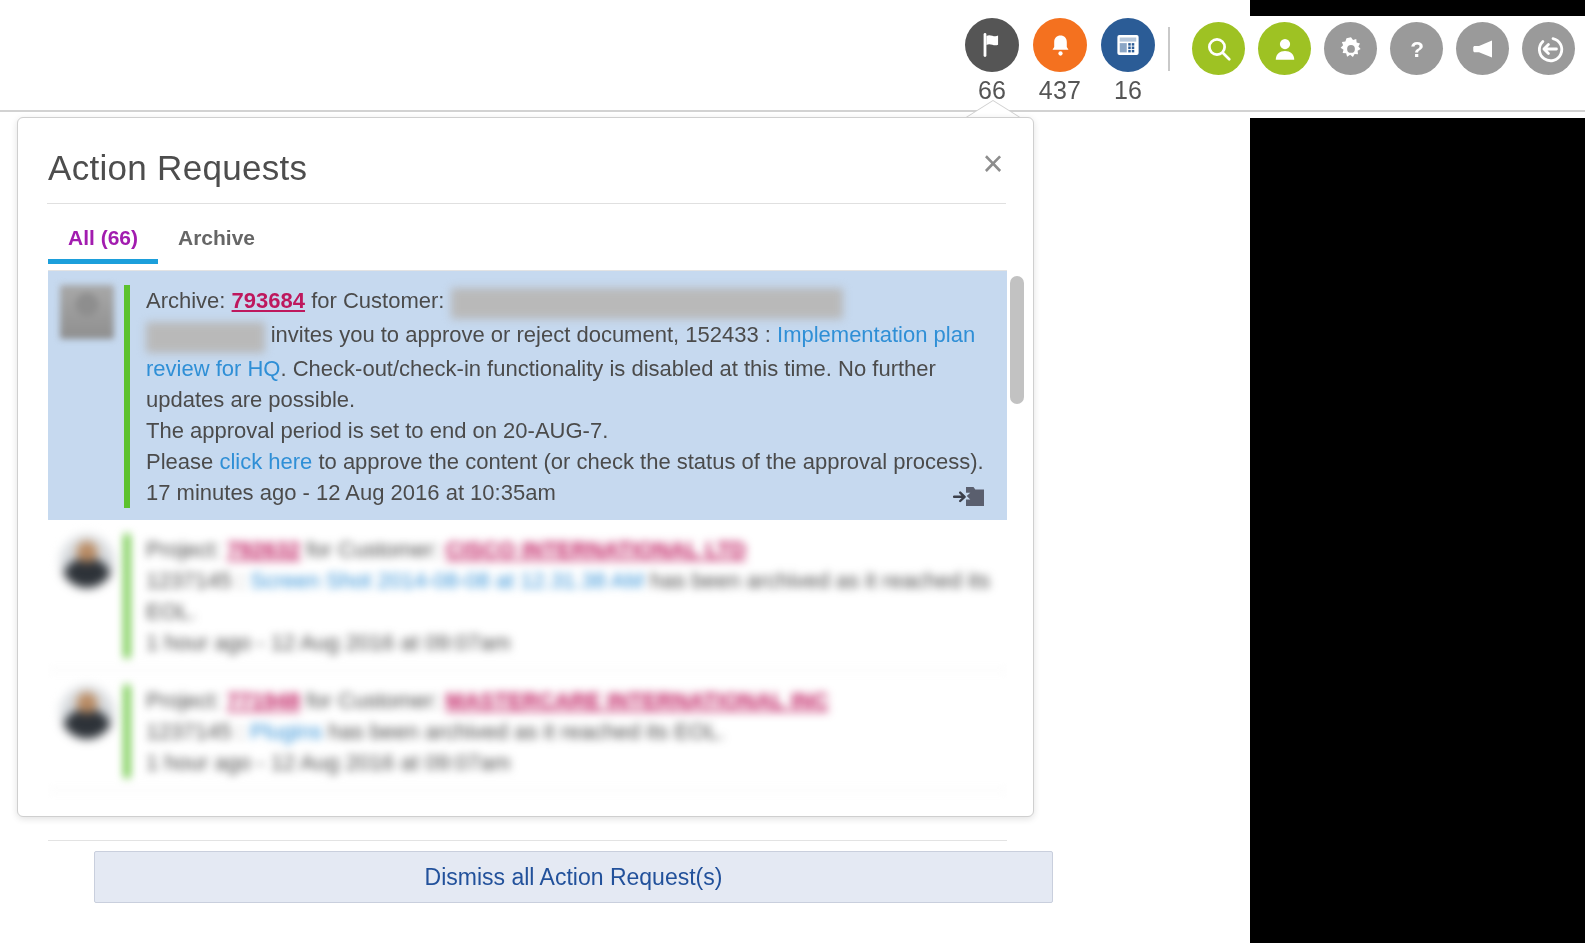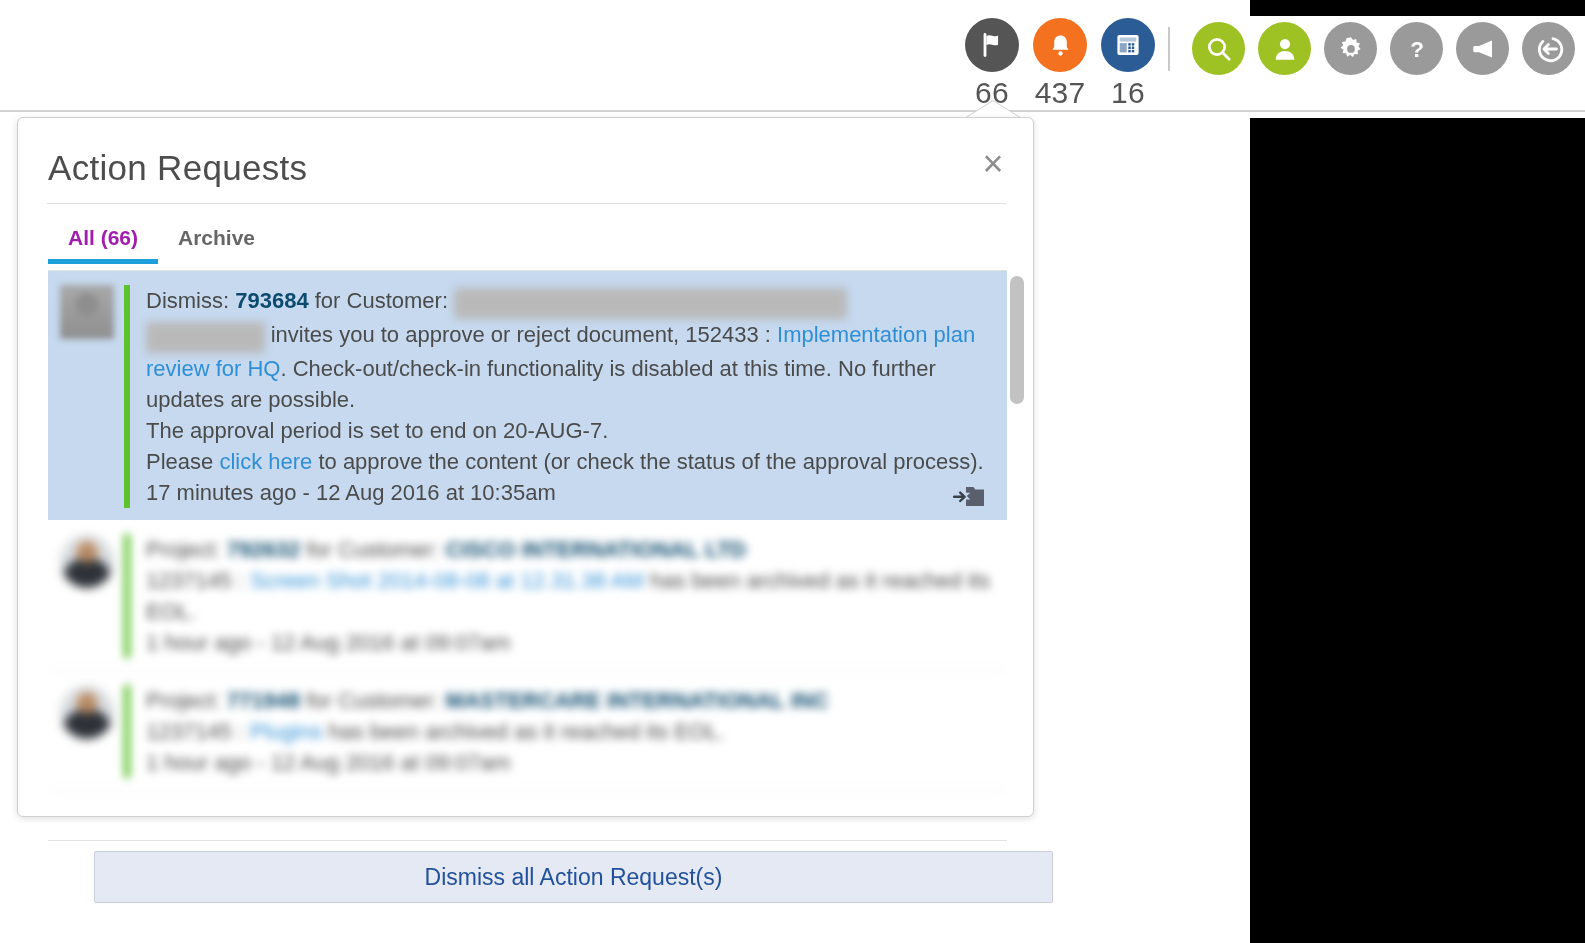--- a/index.html
+++ b/index.html
@@ -58,21 +58,21 @@
   .badge-circle {
     width: 54px; height: 54px;
     border-radius: 50%;
     display: flex;
     align-items: center;
     justify-content: center;
     color: #ffffff;
   }
   .badge-count {
     margin-top: 4px;
-    font-size: 30px;
+    font-size: 25px;
     color: #555555;
     letter-spacing: 0.2px;
   }
   .toolbar-divider {
     position: absolute;
     left: 1168px; top: 27px;
     width: 2px; height: 44px;
     background: #c9c9c9;
   }
   .action-icons {
@@ -214,21 +214,21 @@
     background: #5cc22e;
     margin-right: 16px;
     align-self: stretch;
   }
   .item-body {
     flex: 1 1 auto;
     font-size: 22px;
     line-height: 31px;
     color: #4b4b4b;
   }
-  .item-body .b { font-weight: bold; color: #0c4a6e; }
+  .item-body .b { font-weight: bold; color: #be185d; text-decoration: underline; }
   .item-body .lnk { color: #2f8fd6; cursor: pointer; }
   .redact {
     display: inline-block;
     background: #b9b9b9;
     color: transparent;
     border-radius: 2px;
     filter: blur(4px);
     vertical-align: -3px;
   }
   .ts {
@@ -392,21 +392,21 @@
       <div class="tab">Archive</div>
     </div>
     <div class="tabs-underline"></div>
 
     <div class="list">
 
       <div class="item selected">
         <div class="avatar square"></div>
         <div class="green-bar"></div>
         <div class="item-body">
-          <span>Dismiss: </span><span class="b">793684</span><span> for Customer: </span><span class="redact">TENET HEALTHCARE CORPORATION</span><br>
+          <span>Archive: </span><span class="b">793684</span><span> for Customer: </span><span class="redact">TENET HEALTHCARE CORPORATION</span><br>
           <span class="redact">Ron Fischer</span><span> invites you to approve or reject document, 152433 : </span><span class="lnk">Implementation plan review for HQ</span><span>. Check-out/check-in functionality is disabled at this time. No further updates are possible.</span><br>
           <span>The approval period is set to end on 20-AUG-7.</span><br>
           <span>Please </span><span class="lnk">click here</span><span> to approve the content (or check the status of the approval process).</span><br>
           <span class="ts">17 minutes ago - 12 Aug 2016 at 10:35am</span>
         </div>
         <div class="archive-icon">
           <svg width="34" height="26" viewBox="0 0 34 26" aria-hidden="true">
             <path d="M13 3h7.5l1.8 2.6H31V22H13v-6.5h4.3l-3.6-3.4 3.6-3.3H13z" fill="#5a5f6e"></path>
             <path d="M1 12.8h10M7.2 8.6l4.4 4.2-4.4 4.2" stroke="#3c404b" stroke-width="2.4" fill="none" stroke-linecap="round" stroke-linejoin="round"></path>
           </svg>

